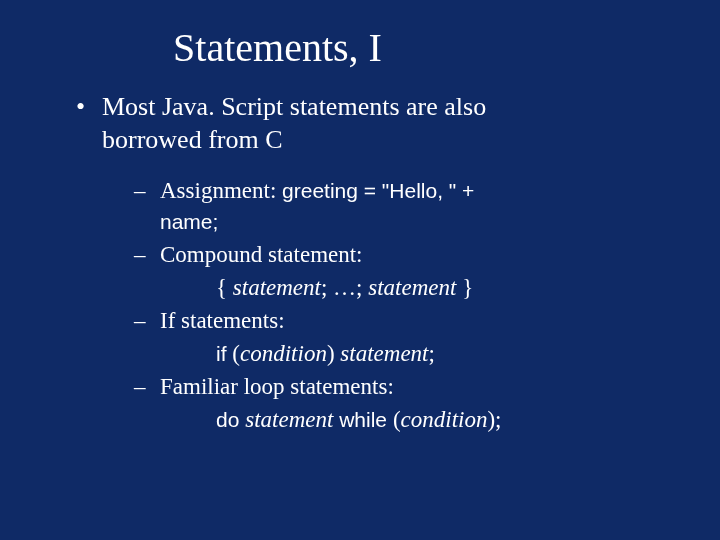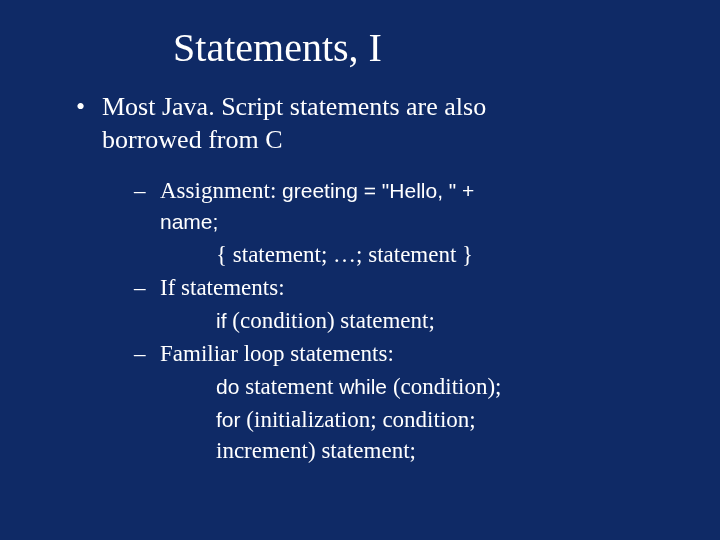--- a/index.html
+++ b/index.html
@@ -53,51 +53,52 @@
     line-height: 1.35;
     margin: 2px 0;
     padding-left: 176px;
     text-indent: 0;
   }
   .code {
     font-family: Verdana, Geneva, sans-serif;
     font-size: 21px;
   }
   .ital {
+    font-style: italic;
   }
 </style>
 </head>
 <body>
 
 <div class="slide">
 
   <div class="title">Statements, I</div>
 
   <div class="lvl1">
     <span class="bullet">•</span><span>Most Java. Script statements are also borrowed from C</span>
   </div>
 
   <div class="lvl2">
     <span class="dash">–</span><span>Assignment: </span><span class="code">greeting = "Hello, " + name;</span>
   </div>
 
+  <div class="lvl2">
+    <span class="dash">–</span><span>Compound statement:</span>
+  </div>
   <div class="lvl3">
     <span>{ </span><span class="ital">statement</span><span>; </span><span>…</span><span>; </span><span class="ital">statement</span><span> }</span>
   </div>
 
   <div class="lvl2">
     <span class="dash">–</span><span>If statements:</span>
   </div>
   <div class="lvl3">
     <span class="code">if </span><span>(</span><span class="ital">condition</span><span>) </span><span class="ital">statement</span><span>;</span>
   </div>
 
   <div class="lvl2">
     <span class="dash">–</span><span>Familiar loop statements:</span>
   </div>
   <div class="lvl3">
     <span class="code">do </span><span class="ital">statement</span><span class="code"> while </span><span>(</span><span class="ital">condition</span><span>);</span>
   </div>
-  <div class="lvl3">
-    <span class="code">for </span><span>(</span><span class="ital">initialization</span><span>; </span><span class="ital">condition</span><span>; </span><span class="ital">increment</span><span>) </span><span class="ital">statement</span><span>;</span>
-  </div>
 
 </div>
 
 </body></html>

